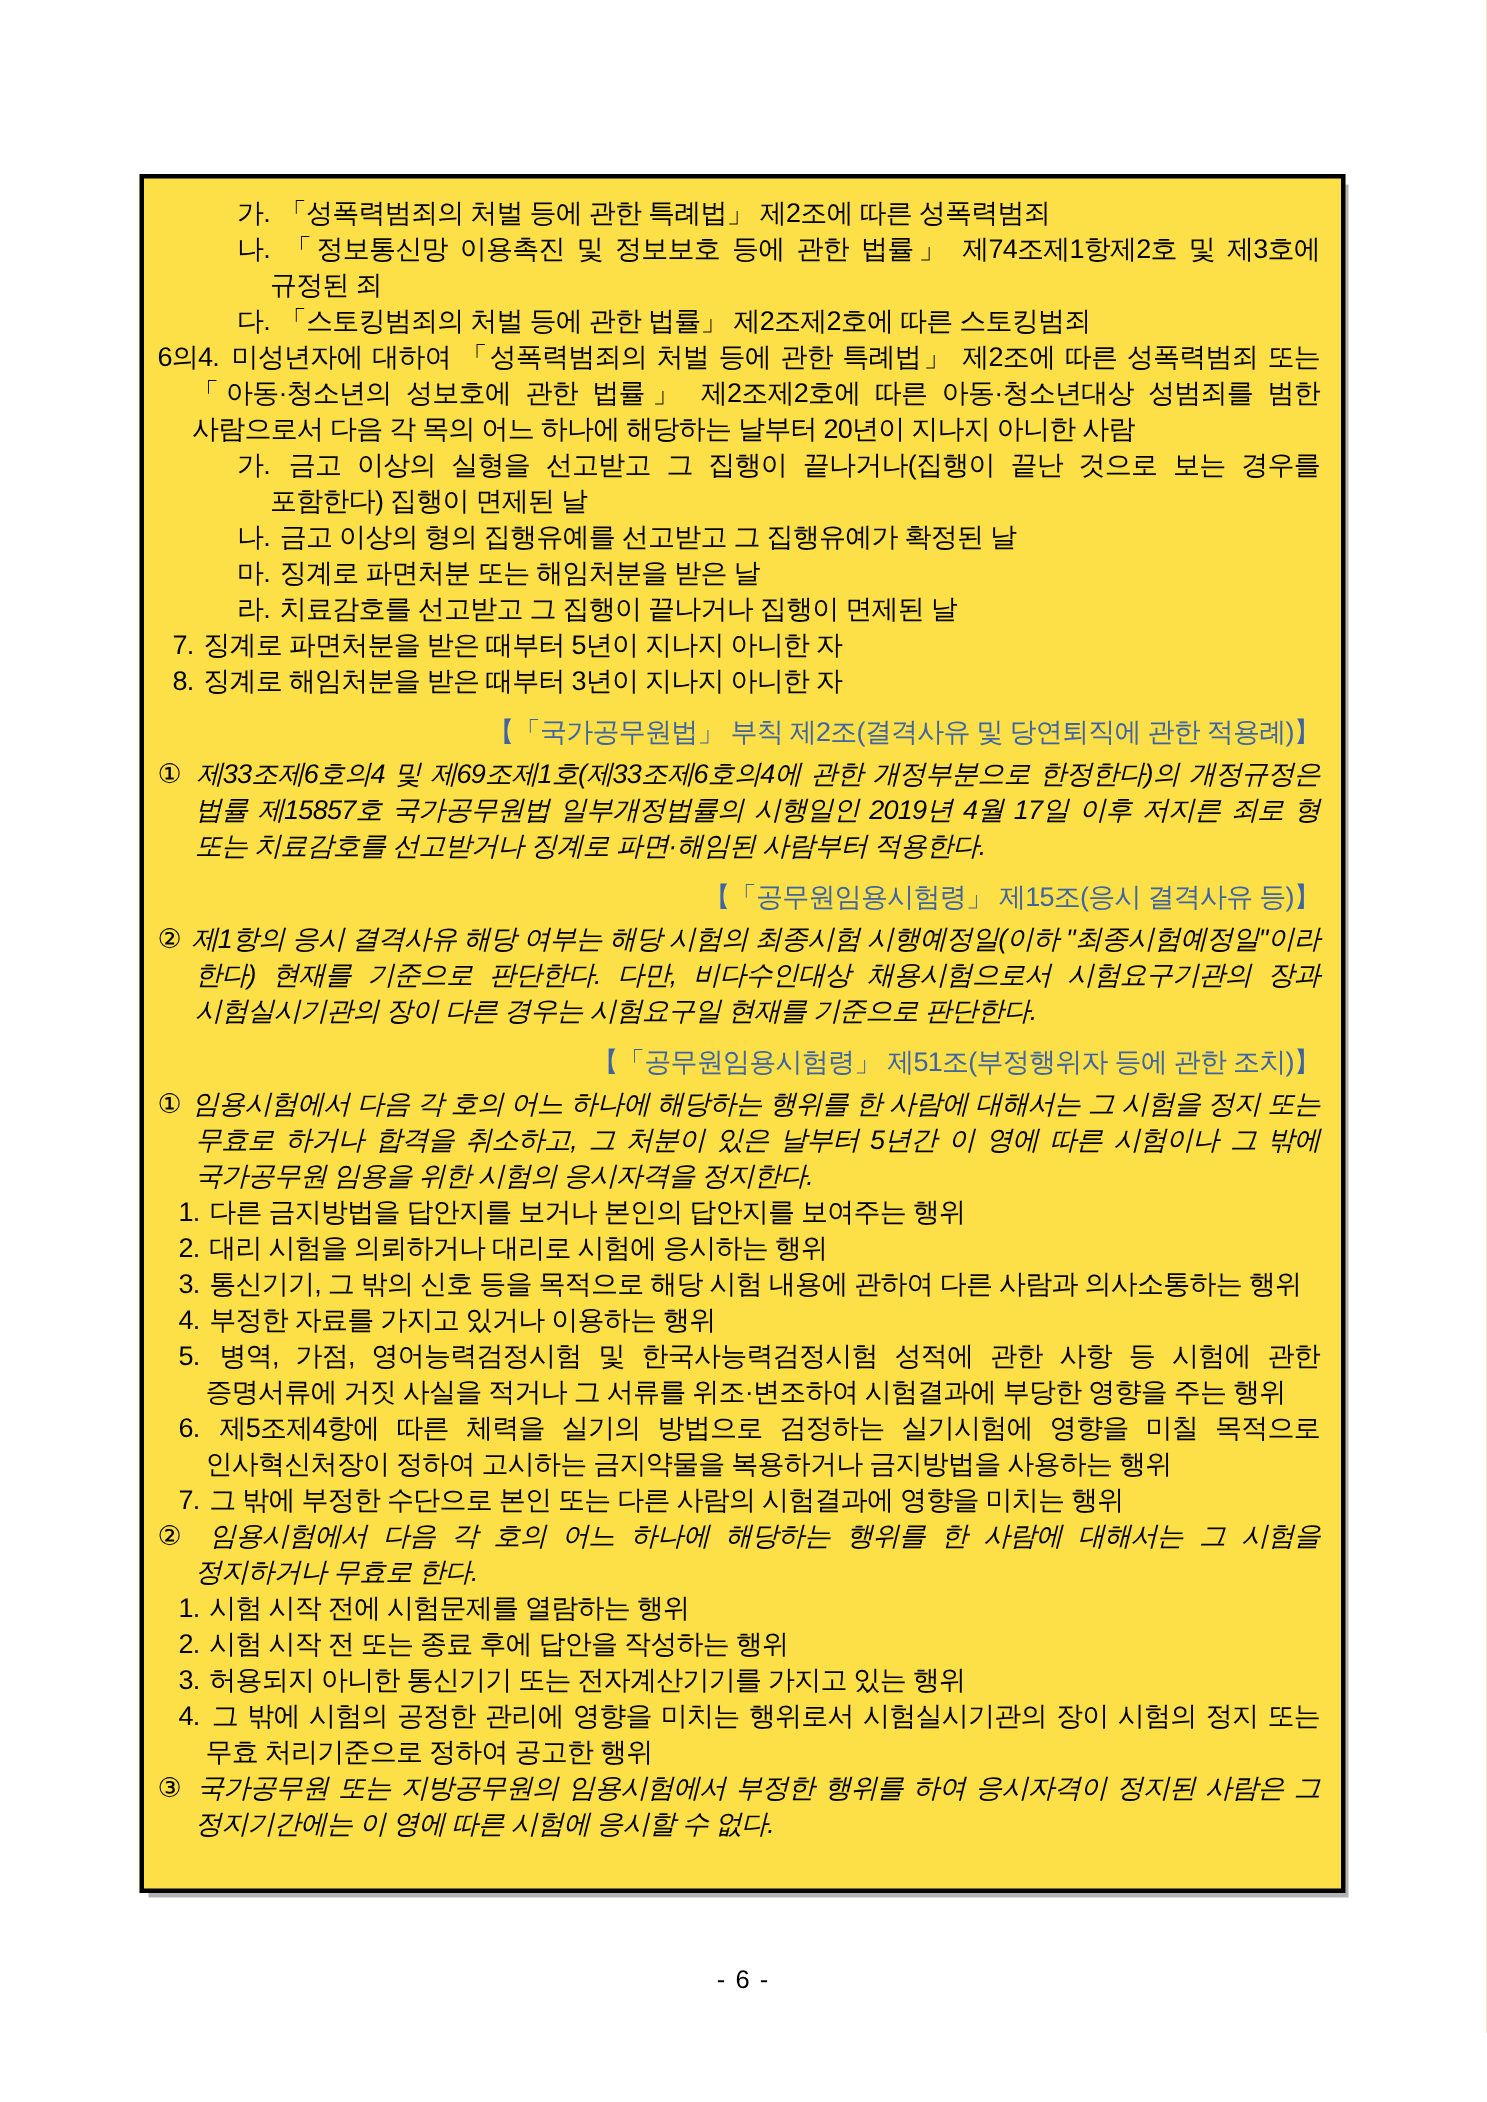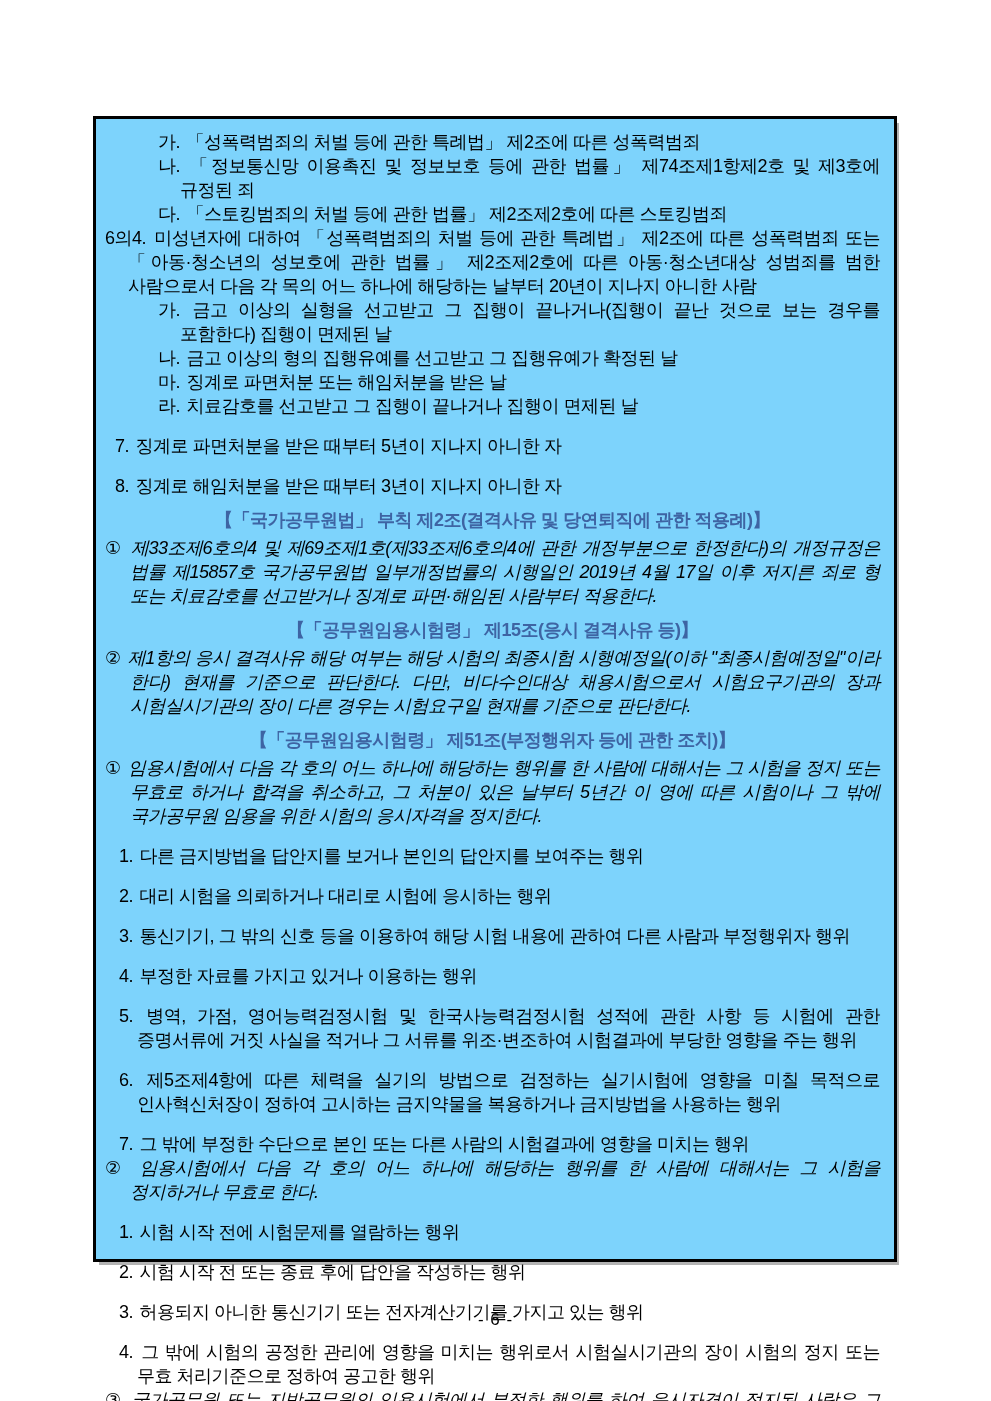--- a/index.html
+++ b/index.html
@@ -17,45 +17,45 @@
   .doc-box {
     position: absolute;
     left: 93px;
     top: 116px;
     width: 804px;
     height: 1146px;
     box-sizing: border-box;
     border: 3px solid #000000;
     box-shadow: 4px 5px 0 -2px #b3b3b3;
     padding: 11px 14px 0 9px;
-    background: #7dd3fc;
+    background: #fde047;
   }
   .p {
     margin: 0;
     font-size: 18px;
     line-height: 24px;
     letter-spacing: -0.5px;
     text-align: justify;
     word-break: keep-all;
     color: #000000;
   }
   .p .marker { padding-right: 2px; }
   .p-circle { padding-left: 25px; text-indent: -25px; font-style: italic; }
   .p-law    { padding-left: 23px; text-indent: -23px; }
-  .p-num    { padding-left: 32px; text-indent: -18px; margin-top: 16px; }
+  .p-num    { padding-left: 32px; text-indent: -18px; }
   .p-num--top { padding-left: 28px; text-indent: -18px; }
   .p-ga     { padding-left: 75px; text-indent: -22px; }
   .heading {
     margin: 10px 0 4px 0;
     font-size: 18px;
     line-height: 24px;
     letter-spacing: -0.5px;
-    font-weight: 700;
+    font-weight: 400;
     color: #3E64A3;
-    text-align: center;
+    text-align: right;
     word-break: keep-all;
   }
   .page-number {
     position: absolute;
     top: 1310px;
     left: 0;
     width: 100%;
     text-align: center;
     font-size: 17px;
     letter-spacing: 1px;
@@ -85,21 +85,21 @@
     <p class="heading">【「국가공무원법」 부칙 제2조(결격사유 및 당연퇴직에 관한 적용례)】</p>
     <p class="p p-circle"><span class="marker">①</span> <span>제33조제6호의4 및 제69조제1호(제33조제6호의4에 관한 개정부분으로 한정한다)의 개정규정은 법률 제15857호 국가공무원법 일부개정법률의 시행일인 2019년 4월 17일 이후 저지른 죄로 형 또는 치료감호를 선고받거나 징계로 파면·해임된 사람부터 적용한다.</span></p>
 
     <p class="heading">【「공무원임용시험령」 제15조(응시 결격사유 등)】</p>
     <p class="p p-circle"><span class="marker">②</span> <span>제1항의 응시 결격사유 해당 여부는 해당 시험의 최종시험 시행예정일(이하 "최종시험예정일"이라 한다) 현재를 기준으로 판단한다. 다만, 비다수인대상 채용시험으로서 시험요구기관의 장과 시험실시기관의 장이 다른 경우는 시험요구일 현재를 기준으로 판단한다.</span></p>
 
     <p class="heading">【「공무원임용시험령」 제51조(부정행위자 등에 관한 조치)】</p>
     <p class="p p-circle"><span class="marker">①</span> <span>임용시험에서 다음 각 호의 어느 하나에 해당하는 행위를 한 사람에 대해서는 그 시험을 정지 또는 무효로 하거나 합격을 취소하고, 그 처분이 있은 날부터 5년간 이 영에 따른 시험이나 그 밖에 국가공무원 임용을 위한 시험의 응시자격을 정지한다.</span></p>
     <p class="p p-num"><span class="marker">1.</span> <span>다른 금지방법을 답안지를 보거나 본인의 답안지를 보여주는 행위</span></p>
     <p class="p p-num"><span class="marker">2.</span> <span>대리 시험을 의뢰하거나 대리로 시험에 응시하는 행위</span></p>
-    <p class="p p-num"><span class="marker">3.</span> <span>통신기기, 그 밖의 신호 등을 이용하여 해당 시험 내용에 관하여 다른 사람과 부정행위자 행위</span></p>
+    <p class="p p-num"><span class="marker">3.</span> <span>통신기기, 그 밖의 신호 등을 목적으로 해당 시험 내용에 관하여 다른 사람과 의사소통하는 행위</span></p>
     <p class="p p-num"><span class="marker">4.</span> <span>부정한 자료를 가지고 있거나 이용하는 행위</span></p>
     <p class="p p-num"><span class="marker">5.</span> <span>병역, 가점, 영어능력검정시험 및 한국사능력검정시험 성적에 관한 사항 등 시험에 관한 증명서류에 거짓 사실을 적거나 그 서류를 위조·변조하여 시험결과에 부당한 영향을 주는 행위</span></p>
     <p class="p p-num"><span class="marker">6.</span> <span>제5조제4항에 따른 체력을 실기의 방법으로 검정하는 실기시험에 영향을 미칠 목적으로 인사혁신처장이 정하여 고시하는 금지약물을 복용하거나 금지방법을 사용하는 행위</span></p>
     <p class="p p-num"><span class="marker">7.</span> <span>그 밖에 부정한 수단으로 본인 또는 다른 사람의 시험결과에 영향을 미치는 행위</span></p>
     <p class="p p-circle"><span class="marker">②</span> <span>임용시험에서 다음 각 호의 어느 하나에 해당하는 행위를 한 사람에 대해서는 그 시험을 정지하거나 무효로 한다.</span></p>
     <p class="p p-num"><span class="marker">1.</span> <span>시험 시작 전에 시험문제를 열람하는 행위</span></p>
     <p class="p p-num"><span class="marker">2.</span> <span>시험 시작 전 또는 종료 후에 답안을 작성하는 행위</span></p>
     <p class="p p-num"><span class="marker">3.</span> <span>허용되지 아니한 통신기기 또는 전자계산기기를 가지고 있는 행위</span></p>
     <p class="p p-num"><span class="marker">4.</span> <span>그 밖에 시험의 공정한 관리에 영향을 미치는 행위로서 시험실시기관의 장이 시험의 정지 또는 무효 처리기준으로 정하여 공고한 행위</span></p>
     <p class="p p-circle"><span class="marker">③</span> <span>국가공무원 또는 지방공무원의 임용시험에서 부정한 행위를 하여 응시자격이 정지된 사람은 그 정지기간에는 이 영에 따른 시험에 응시할 수 없다.</span></p>

